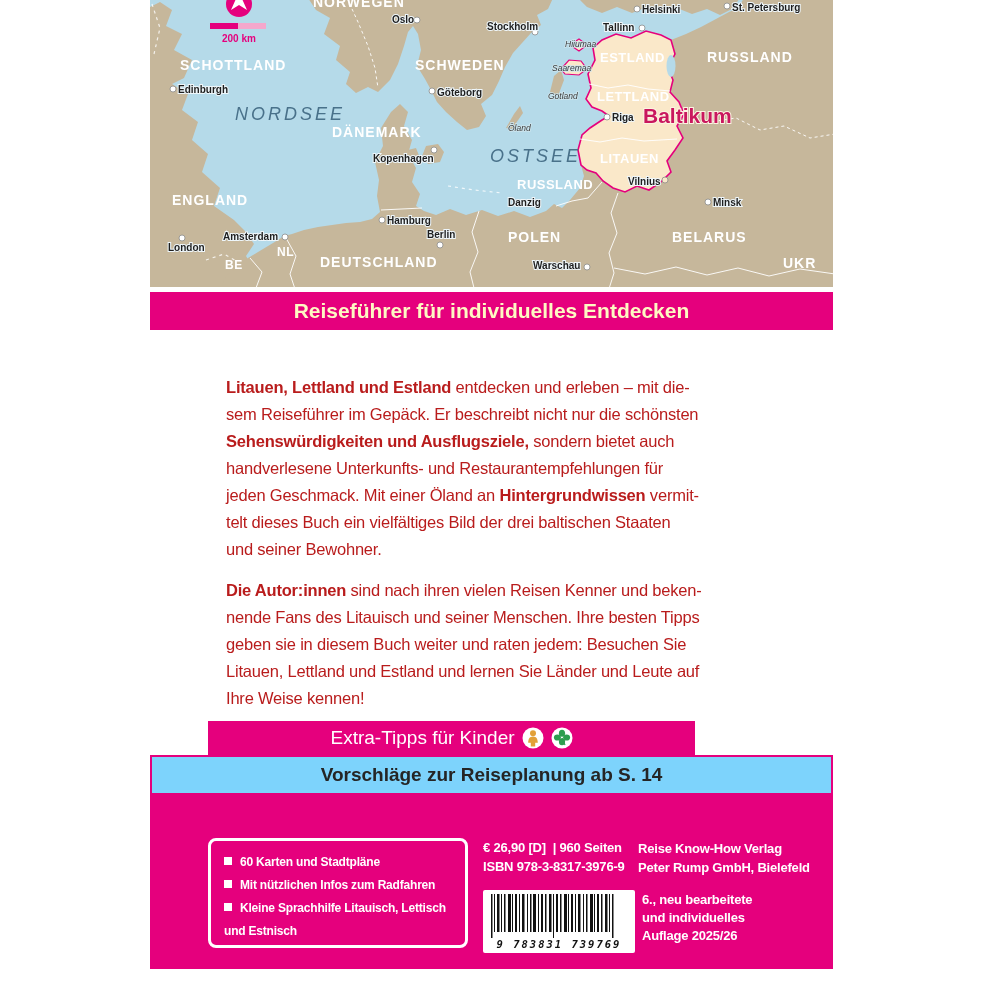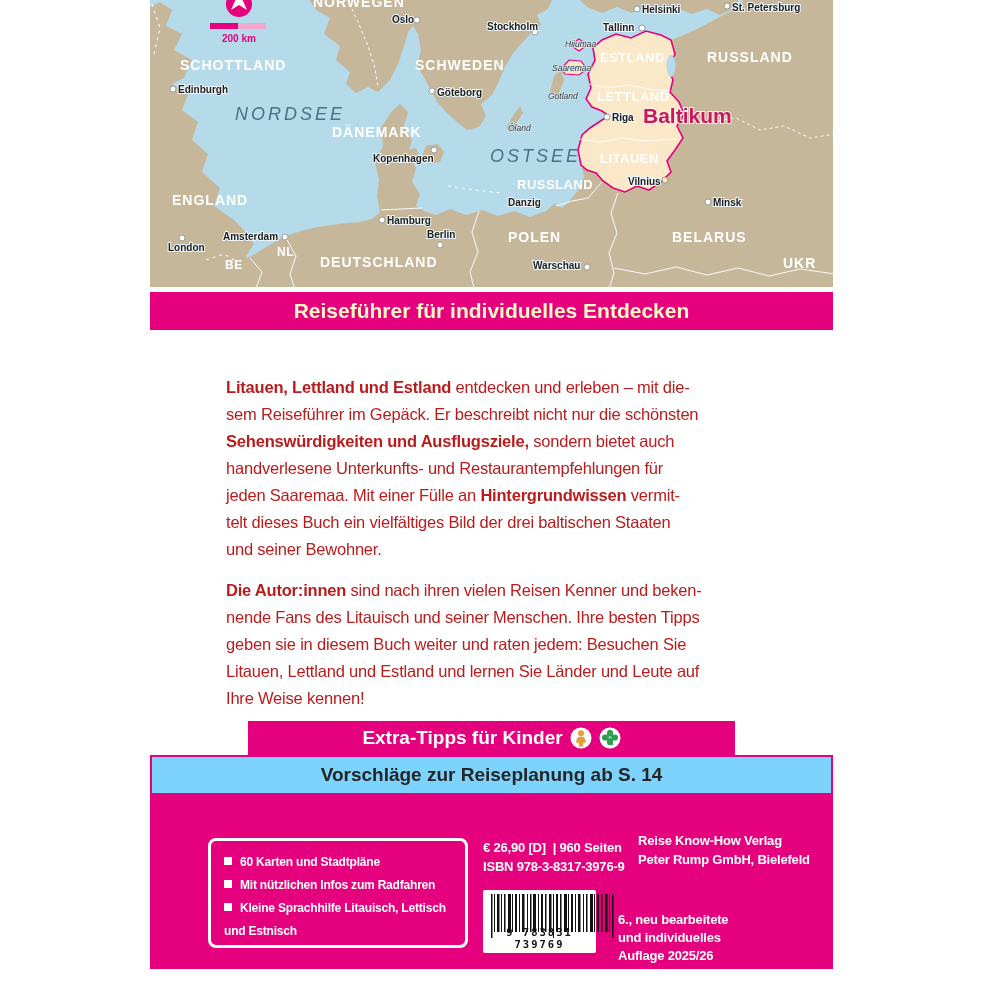--- a/index.html
+++ b/index.html
@@ -21,40 +21,40 @@
   .scaletxt{fill:#E5007D; font-weight:bold; font-size:10px;}
 
   
   .banner1{margin-top:5px; height:38px; background:#E5007D; color:#fef9c3; font-weight:bold; font-size:21px;
            display:flex; align-items:center; justify-content:center;}
   .bodytext{margin-top:44px; padding-left:76px; color:#b91c1c; font-size:16.5px; line-height:27px; letter-spacing:-0.2px;}
   .para{white-space:nowrap;}
   .para + .para{margin-top:14px;}
   .bd{font-weight:bold;}
 
-  .tipsbanner{margin-top:9px; margin-left:98px; width:487px; height:34px; background:#E5007D; color:#fff;
-              font-weight:bold; font-size:19px; display:flex; align-items:center; justify-content:center; gap:7px;}
+  .tipsbanner{margin-top:9px; margin-left:58px; width:487px; height:34px; background:#E5007D; color:#fff;
+              font-weight:normal; font-size:19px; display:flex; align-items:center; justify-content:center; gap:7px;}
   .tipsbanner svg{display:block;}
   .planbar{height:40px; background:#7dd3fc; border:2px solid #E5007D; box-sizing:border-box;
            display:flex; align-items:center; justify-content:center; color:#252525; font-weight:bold; font-size:19px;}
 
   
   .bottom{position:relative; height:174px; background:#E5007D; color:#fff;}
   .featbox{position:absolute; left:58px; top:43px; width:260px; height:110px; box-sizing:border-box;
            border:3px solid #ffffff; border-radius:8px; padding:10px 4px 16px 13px;
            font-weight:bold; font-size:12px; line-height:23px; letter-spacing:-0.2px;}
   .feat{display:block;}
   .sq{display:inline-block; width:8px; height:8px; background:#fff; margin-right:8px; vertical-align:1px;}
   .pricecol{position:absolute; left:333px; top:43px; font-size:13px; line-height:19px; font-weight:600; letter-spacing:-0.2px;}
-  .pubcol{position:absolute; left:488px; top:36px; font-size:13px; line-height:19px; font-weight:600; letter-spacing:-0.2px;}
-  .barcode{position:absolute; left:333px; top:95px; width:113px; height:63px; background:#ffffff; border-radius:2px;}
+  .pubcol{position:absolute; left:488px; top:44px; font-size:13px; line-height:19px; font-weight:600; letter-spacing:-0.2px;}
+  .barcode{position:absolute; left:333px; top:95px; width:152px; height:63px; background:#ffffff; border-radius:2px;font-style:italic;}
   .barcode svg{display:block;}
   .digits{position:absolute; left:0; right:0; bottom:3px; text-align:center; color:#111; font-size:10.5px;
           letter-spacing:2px; font-family:"DejaVu Sans Mono", monospace; font-weight:bold;}
-  .edcol{position:absolute; left:468px; top:96px; font-size:13px; line-height:18px; font-weight:600; letter-spacing:-0.2px;margin-top:20px;}
+  .edcol{position:absolute; left:492px; top:96px; font-size:13px; line-height:18px; font-weight:600; letter-spacing:-0.2px;}
 </style>
 </head>
 <body>
 
 <div class="page">
   <div class="cover">
 
     <div class="map">
       <svg width="683" height="287" viewBox="0 0 683 287">
         <rect x="0" y="0" width="683" height="287" fill="#B5DAE9"></rect>
@@ -179,21 +179,21 @@
     <div class="banner1">
       <span>Reiseführer für individuelles Entdecken</span>
     </div>
 
     <div class="bodytext">
       <div class="para">
         <b class="bd">Litauen, Lettland und Estland</b><span> entdecken und erleben – mit die-</span><br>
         <span>sem Reiseführer im Gepäck. Er beschreibt nicht nur die schönsten</span><br>
         <b class="bd">Sehenswürdigkeiten und Ausflugsziele,</b><span> sondern bietet auch</span><br>
         <span>handverlesene Unterkunfts- und Restaurantempfehlungen für</span><br>
-        <span>jeden Saaremaa. Mit einer Fülle an </span><b class="bd">Hintergrundwissen</b><span> vermit-</span><br>
+        <span>jeden Geschmack. Mit einer Öland an </span><b class="bd">Hintergrundwissen</b><span> vermit-</span><br>
         <span>telt dieses Buch ein vielfältiges Bild der drei baltischen Staaten</span><br>
         <span>und seiner Bewohner.</span>
       </div>
       <div class="para">
         <b class="bd">Die Autor:innen</b><span> sind nach ihren vielen Reisen Kenner und beken-</span><br>
         <span>nende Fans des Litauisch und seiner Menschen. Ihre besten Tipps</span><br>
         <span>geben sie in diesem Buch weiter und raten jedem: Besuchen Sie</span><br>
         <span>Litauen, Lettland und Estland und lernen Sie Länder und Leute auf</span><br>
         <span>Ihre Weise kennen!</span>
       </div>

